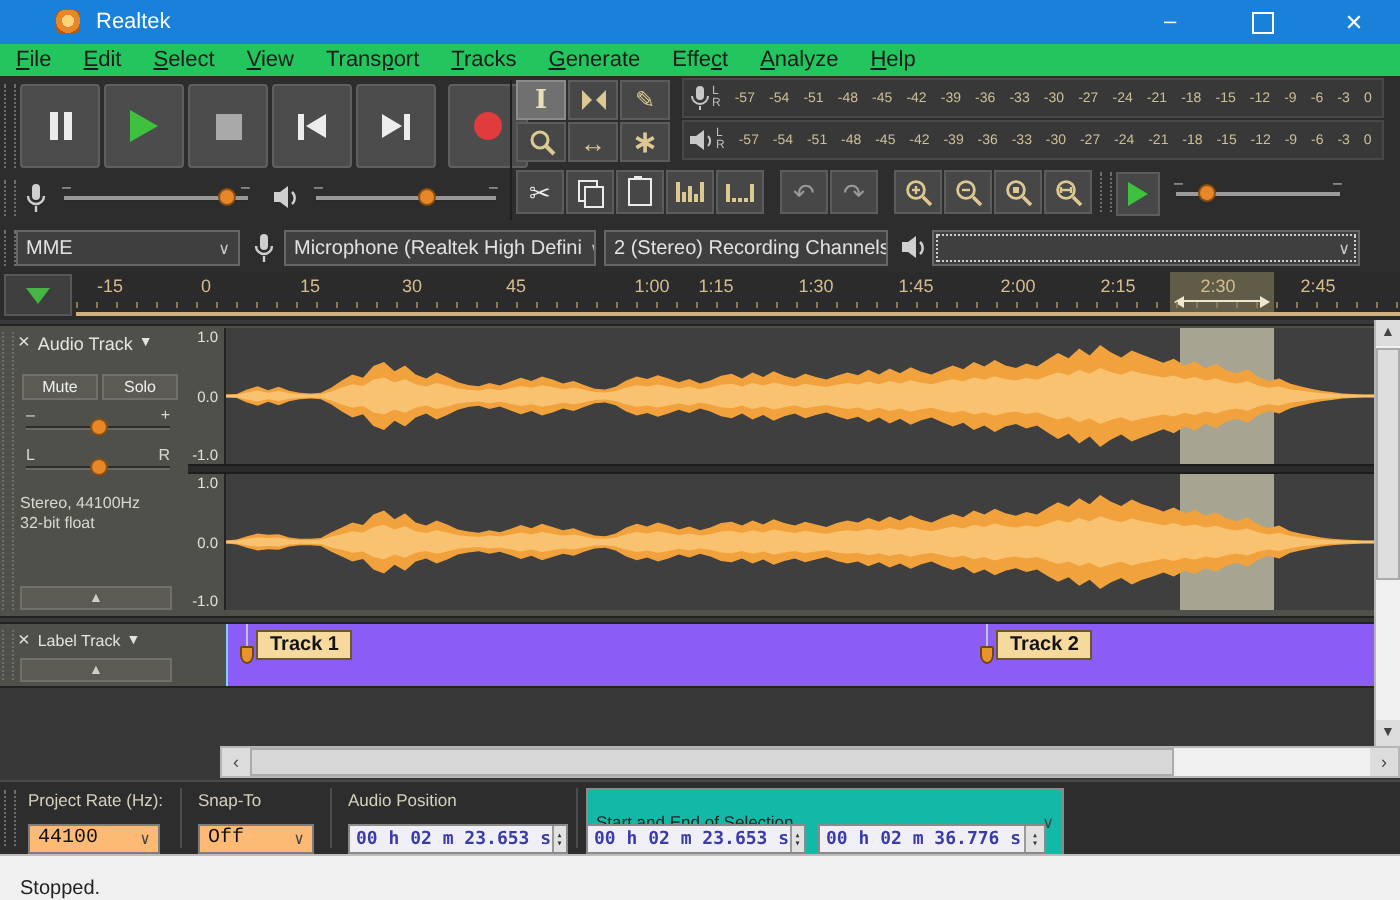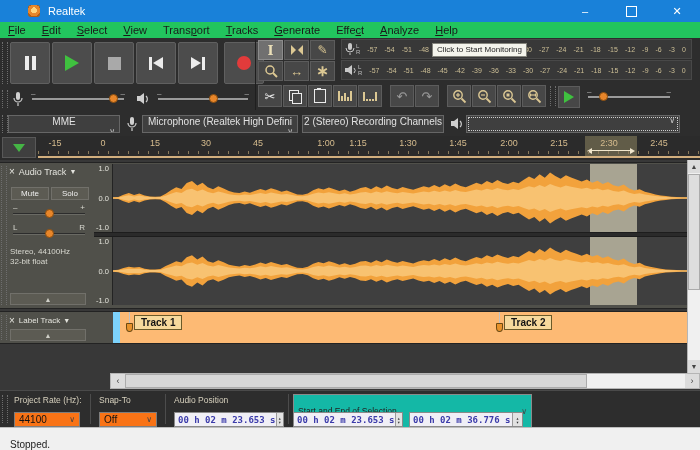--- a/index.html
+++ b/index.html
@@ -67,21 +67,21 @@
   .pasteic i{position:absolute;left:2px;top:-2px;width:4px;height:2px;background:#ececec;display:block;}
   .trimic{display:flex;align-items:flex-end;gap:1px;}
   .trimic i{display:block;width:2px;background:#dcc893;}
   
   .ps-btn{position:absolute;left:558px;top:48px;width:22px;height:22px;background:#474747;border:1px solid #5c5c5c;
           display:flex;align-items:center;justify-content:center;box-sizing:border-box;}
   .tri-ps{width:0;height:0;border-left:10px solid #3fc13f;border-top:6px solid transparent;border-bottom:6px solid transparent;}
   
   .devicebar{position:absolute;left:0;top:112px;width:700px;height:24px;background:#2d2d2d;border-bottom:1px solid #1a1a1a;}
   .dcombo{position:absolute;top:3px;height:18px;background:#3f3f3f;border:1px solid #666;color:#e2e2e2;
-          font-size:10px;display:flex;align-items:center;padding:0 4px;box-sizing:border-box;white-space:nowrap;overflow:hidden;flex-direction:column;}
+          font-size:10px;display:flex;align-items:center;padding:0 4px;box-sizing:border-box;white-space:nowrap;overflow:hidden;}
   .dcombo .chev{margin-left:auto;font-size:8px;color:#c8c8c8;padding-left:4px;}
   .dcombo.focus{outline:1px dotted #cfcfcf;outline-offset:-3px;}
   .dev-icon{position:absolute;top:5px;}
   
   .rulerbar{position:absolute;left:0;top:136px;width:700px;height:24px;background:#2b2b2b;border-bottom:1px solid #141414;}
   .tl-btn{position:absolute;left:2px;top:1px;width:34px;height:21px;background:#3f3f3f;border:1px solid #585858;
           display:flex;align-items:center;justify-content:center;box-sizing:border-box;}
   .tri-down-g{width:0;height:0;border-top:8px solid #45b545;border-left:6px solid transparent;border-right:6px solid transparent;}
   .ruler-area{position:absolute;left:38px;right:0;top:0;height:23px;}
   .ruler-area::before{content:"";position:absolute;left:0;right:0;bottom:1px;height:2px;background:#d2af7e;}
@@ -110,40 +110,40 @@
   .collapse-btn{position:absolute;left:10px;right:8px;bottom:3px;height:12px;background:#5c5b53;border:1px solid #71706a;
                 color:#cfcfc7;font-size:7px;text-align:center;line-height:11px;box-sizing:border-box;}
   .vruler{position:absolute;left:94px;width:19px;display:flex;flex-direction:column;justify-content:space-between;
           align-items:flex-end;padding:0 3px 0 0;box-sizing:border-box;color:#e2e2da;font-size:7.5px;border-right:1px solid #232323;}
   .wavebox{position:absolute;left:113px;width:574px;background:#3f3f3f;overflow:hidden;}
   .wave-sel{position:absolute;top:0;bottom:0;background:#a8a492;}
   .wavebox svg{position:absolute;left:0;top:0;}
   .chdiv{position:absolute;left:94px;width:593px;height:5px;background:#2a2a2a;border-top:1px solid #1d1d1d;border-bottom:1px solid #1d1d1d;box-sizing:border-box;}
   .ltrack{position:absolute;left:0;top:151px;width:687px;height:33px;background:#50504a;
           border-top:1px solid #232323;border-bottom:1px solid #232323;box-sizing:border-box;}
-  .lt-main{position:absolute;left:113px;top:0;bottom:0;width:574px;background:#fdba74;border-left:7px solid #7dd3fc;}
+  .lt-main{position:absolute;left:113px;top:0;bottom:0;width:574px;background:#8b5cf6;border-left:1px solid #7dd3fc;}
   .flag-stem{position:absolute;top:0;height:17px;width:1px;background:#c2c2c2;}
   .flag-marker{position:absolute;top:11px;width:7px;height:9px;background:#e8932c;border:1px solid #6b4a12;
                border-radius:1px 1px 50% 50%;box-sizing:border-box;}
   .flag-box{position:absolute;top:3px;height:15px;background:#f6d99c;border:1px solid #6b5a28;color:#141414;
             font-size:10px;font-weight:bold;line-height:13px;padding:0 6px;box-sizing:border-box;white-space:nowrap;}
   
   .hscroll{position:absolute;left:110px;top:213px;width:590px;height:16px;background:#f0f0f0;border:1px solid #b5b5b5;box-sizing:border-box;}
   .hs-arrow{position:absolute;top:0;width:14px;height:14px;background:#dcdcdc;color:#444;font-size:9px;
             display:flex;align-items:center;justify-content:center;}
   .hs-thumb{position:absolute;left:14px;top:0;width:462px;height:14px;background:#d7d7d7;border:1px solid #ababab;box-sizing:border-box;}
   .vscroll{position:absolute;left:687px;top:0;width:13px;height:213px;background:#f0f0f0;border-left:1px solid #b5b5b5;box-sizing:border-box;}
   .vs-arrow{position:absolute;left:0;width:12px;height:13px;background:#dcdcdc;color:#444;font-size:7px;
             display:flex;align-items:center;justify-content:center;}
   .vs-thumb{position:absolute;left:0;top:14px;width:12px;height:116px;background:#dedede;border:1px solid #ababab;box-sizing:border-box;}
   
   .seltb{position:absolute;left:0;top:390px;width:700px;height:37px;background:#2d2d2d;border-top:1px solid #4a4a4a;box-sizing:border-box;}
   .stlabel{position:absolute;top:4px;font-size:8.5px;color:#d6d0bd;white-space:nowrap;}
-  .wcombo{position:absolute;top:21px;height:15px;background:#f97316;border:1px solid #7d7d7d;color:#111;font-size:10px;
-          display:flex;align-items:center;padding:0 4px;box-sizing:border-box;}
+  .wcombo{position:absolute;top:21px;height:15px;background:#fdba74;border:1px solid #7d7d7d;color:#111;font-size:10px;
+          display:flex;align-items:center;padding:0 4px;box-sizing:border-box;font-family:Liberation Mono, monospace;}
   .wcombo .chev{margin-left:auto;font-size:8px;color:#444;padding-left:6px;}
   .tfield{position:absolute;top:21px;height:15px;background:#f0eff6;border:1px solid #8a8a8a;color:#3b3baa;
           font-weight:bold;font-size:9px;font-family:"DejaVu Sans Mono",monospace;display:flex;align-items:center;
           padding:0 0 0 3px;box-sizing:border-box;white-space:nowrap;}
   .spin{margin-left:auto;width:9px;align-self:stretch;border-left:1px solid #9a9a9a;background:#e2e2e2;color:#333;
         display:flex;flex-direction:column;align-items:center;justify-content:center;font-size:5px;line-height:4px;}
   .rcombo{position:absolute;left:293px;top:3px;width:239px;height:12px;background:#14b8a6;border:1px solid #8a8a8a;
           color:#222;font-size:8.5px;display:flex;align-items:center;padding:16px 4px;box-sizing:border-box;}
   .rcombo .chev{margin-left:auto;font-size:8px;color:#444;}
   .vsep{position:absolute;top:3px;bottom:3px;width:1px;background:#4c4c4c;}
@@ -324,21 +324,20 @@
           <span>-21</span>
           <span>-18</span>
           <span>-15</span>
           <span>-12</span>
           <span>-9</span>
           <span>-6</span>
           <span>-3</span>
           <span>0</span>
         </div>
     </div>
-    <div class="tooltip">Click to Start Monitoring</div>
 
     <div class="editbar">
       <div class="ebtn">
           <span>✂</span>
         </div>
       <div class="ebtn">
           <span class="copyic">
             <i></i>
             <i></i>
           </span>

